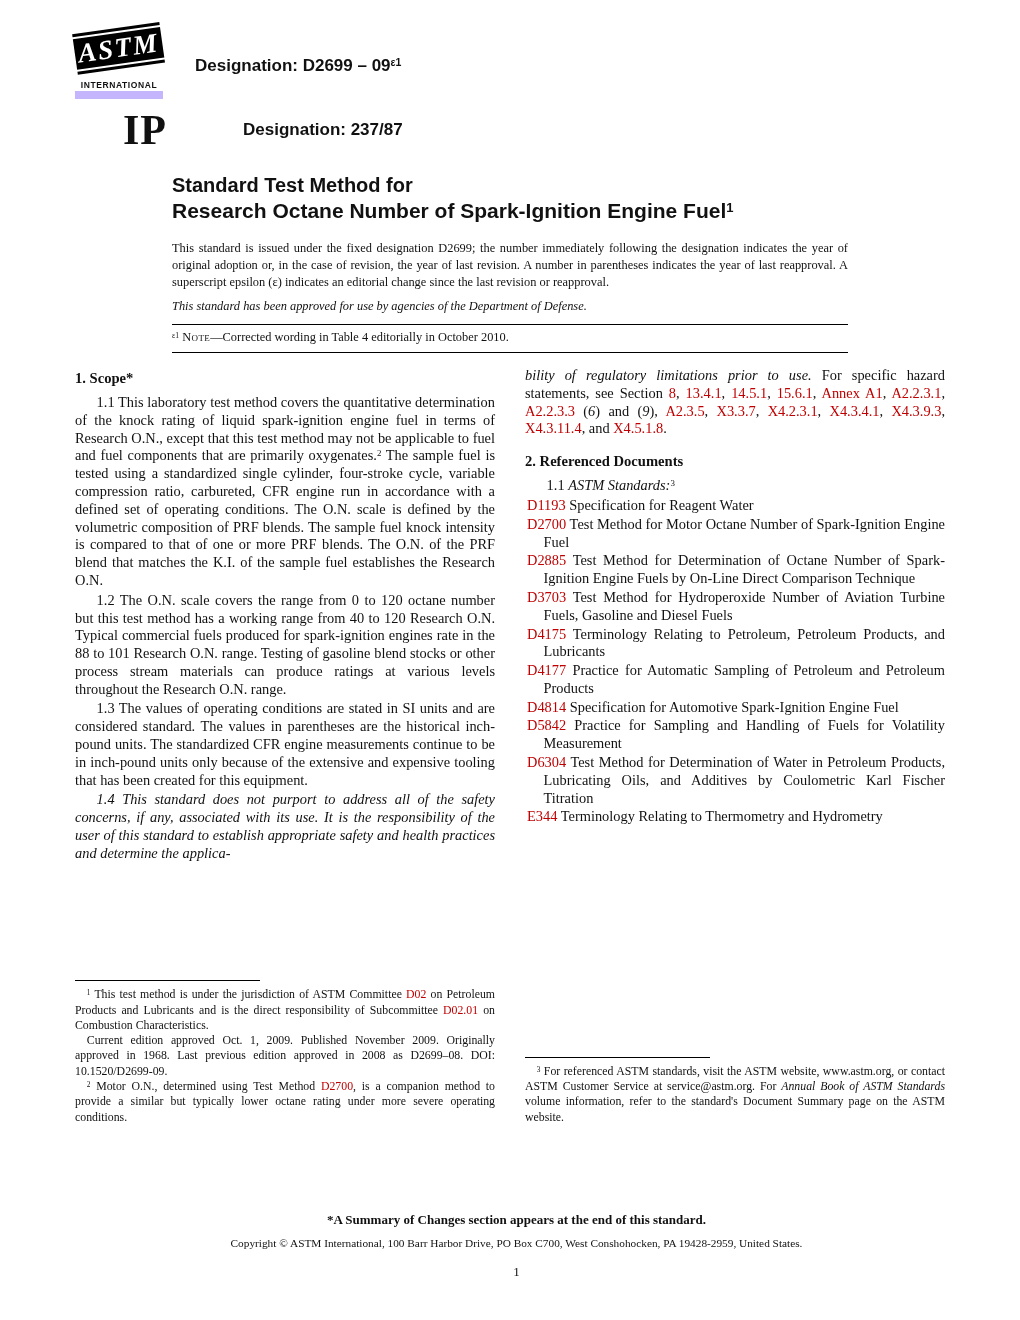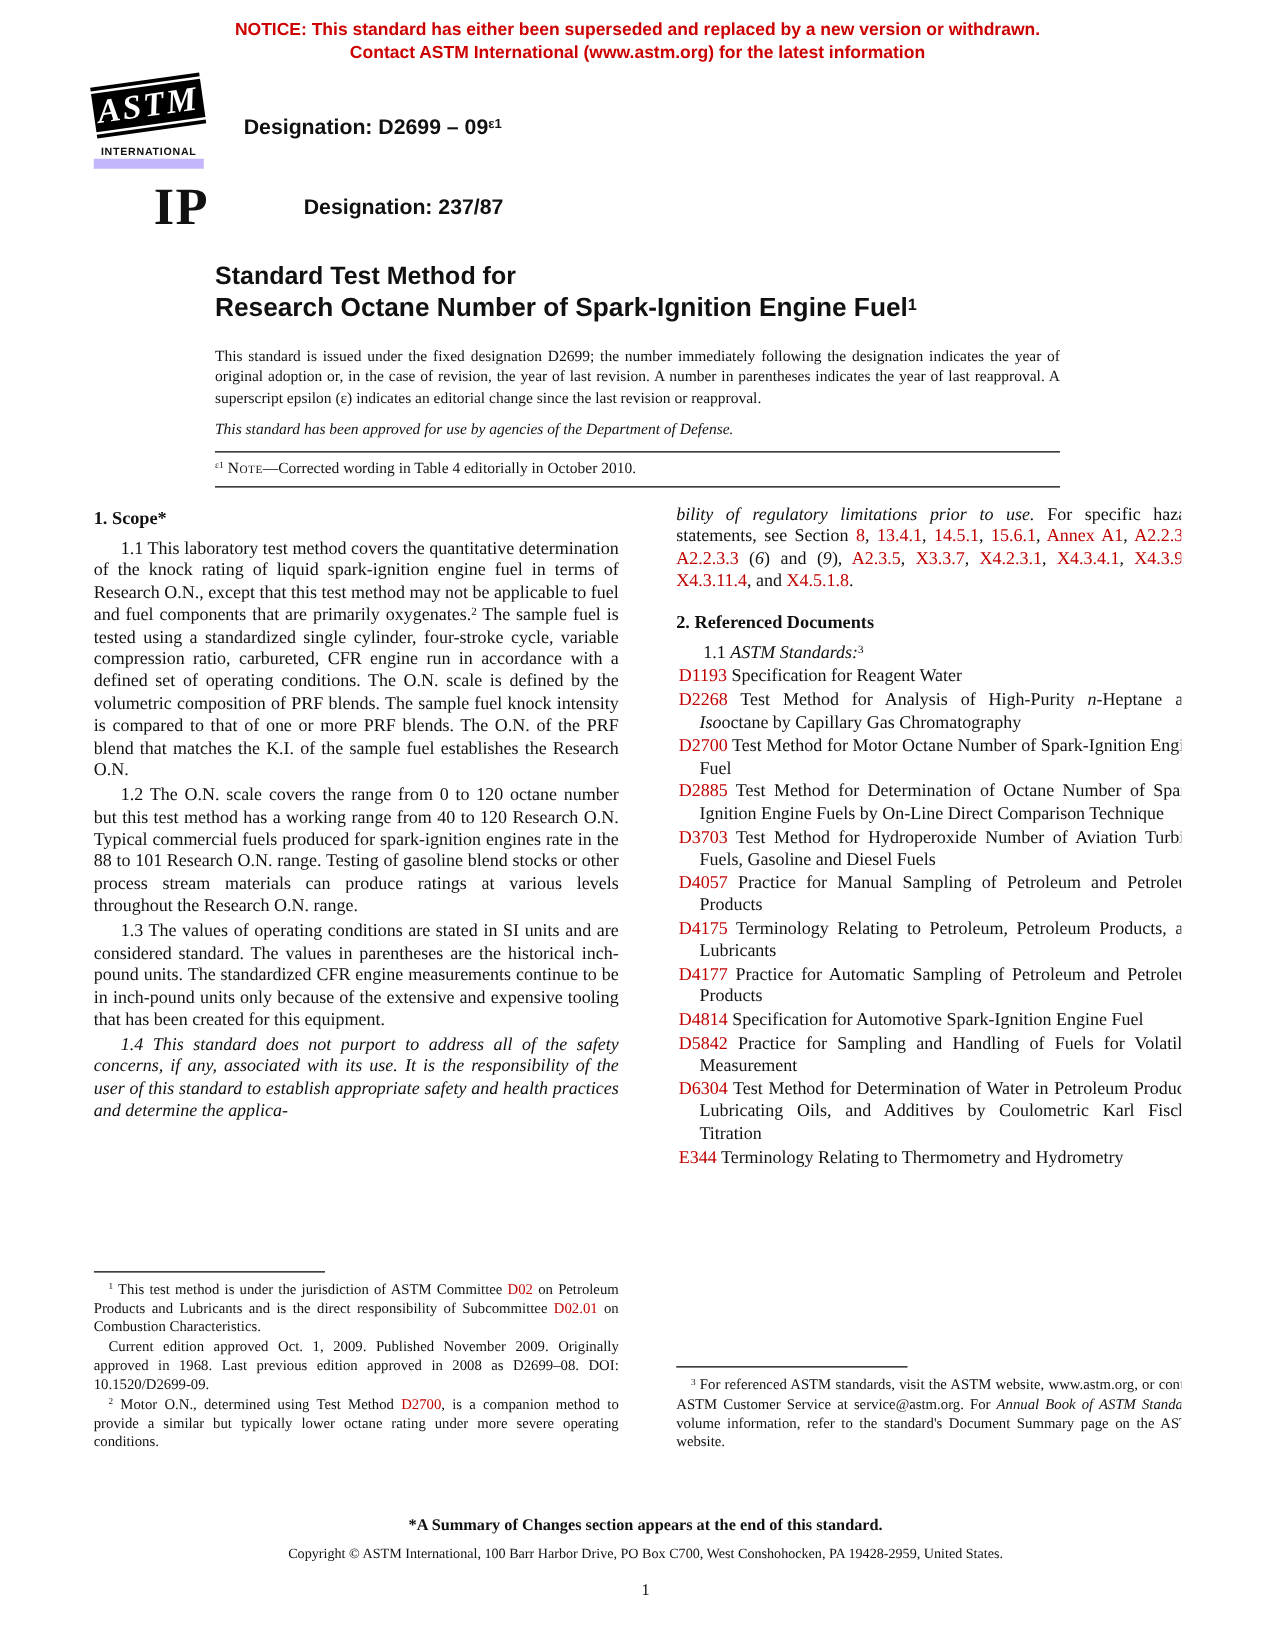--- a/index.html
+++ b/index.html
@@ -57,21 +57,21 @@
     font-size:12.4px; line-height:1.34; text-align:justify;
   }
   .dod { margin:9px 97px 0 97px; font-size:12.4px; font-style:italic; }
   .note-block {
     margin:10px 97px 0 97px;
     border-top:1px solid #000; border-bottom:1px solid #000;
     padding:5px 0 7px 0;
     font-size:12.4px;
   }
   
-  .columns { display:flex; gap:46px; margin-top:14px; height:758px; overflow:hidden; }
+  .columns { display:flex; gap:30px; margin-top:14px; height:758px; overflow:hidden; }
   .col {
     width:420px; flex:0 0 420px;
     display:flex; flex-direction:column;
     font-size:14.4px; line-height:1.235; text-align:justify;
   }
   .sec-h { font-size:14.6px; font-weight:bold; margin:2px 0 7px 0; font-family:"Liberation Serif", serif; }
   .sec-h2 { margin-top:8px; }
   .para { text-indent:1.5em; margin-bottom:2px; }
   .cont { text-indent:0; margin-bottom:6px; }
   .ref-list { margin-left:2px; }
@@ -89,24 +89,20 @@
   .seg-italic { font-style:italic; }
   .seg-link { color:var(--link-red, #c00000); }
   .seg-smallcaps { font-variant:small-caps; letter-spacing:0.4px; }
   sup { font-size:0.62em; line-height:0; vertical-align:baseline; position:relative; top:-0.45em; }
 </style>
 </head>
 <body>
 
 <div class="page">
 
-  <div class="notice">
-    <div>NOTICE: This standard has either been superseded and replaced by a new version or withdrawn.</div>
-    <div>Contact ASTM International (www.astm.org) for the latest information</div>
-  </div>
 
   <div class="des-row">
     <div class="logo-cell">
       <div class="astm-tilt">
         <div class="astm-line"></div>
         <div class="astm-box"><span>ASTM</span></div>
         <div class="astm-line"></div>
       </div>
       <div class="astm-intl">INTERNATIONAL</div>
     </div>
@@ -142,25 +138,23 @@
         <p><sup>2</sup><span> Motor O.N., determined using Test Method </span><span class="seg-link">D2700</span><span>, is a companion method to provide a similar but typically lower octane rating under more severe operating conditions.</span></p>
       </div>
     </div>
 
     <div class="col">
       <p class="para cont"><span class="seg-italic">bility of regulatory limitations prior to use.</span><span> For specific hazard statements, see Section </span><span class="seg-link">8</span><span>, </span><span class="seg-link">13.4.1</span><span>, </span><span class="seg-link">14.5.1</span><span>, </span><span class="seg-link">15.6.1</span><span>, </span><span class="seg-link">Annex A1</span><span>, </span><span class="seg-link">A2.2.3.1</span><span>, </span><span class="seg-link">A2.2.3.3</span><span> (</span><span class="seg-italic">6</span><span>) and (</span><span class="seg-italic">9</span><span>), </span><span class="seg-link">A2.3.5</span><span>, </span><span class="seg-link">X3.3.7</span><span>, </span><span class="seg-link">X4.2.3.1</span><span>, </span><span class="seg-link">X4.3.4.1</span><span>, </span><span class="seg-link">X4.3.9.3</span><span>, </span><span class="seg-link">X4.3.11.4</span><span>, and </span><span class="seg-link">X4.5.1.8</span><span>.</span></p>
       <h2 class="sec-h sec-h2">2. Referenced Documents</h2>
       <p class="para"><span>1.1 </span><span class="seg-italic">ASTM Standards:</span><sup>3</sup></p>
       <div class="ref-list">
         <p class="ref"><span class="seg-link">D1193</span><span> Specification for Reagent Water</span></p>
-        <p class="ref"><span class="seg-link">D2268</span><span> Test Method for Analysis of High-Purity </span><span class="seg-italic">n</span><span>-Heptane and </span><span class="seg-italic">Iso</span><span>octane by Capillary Gas Chromatography</span></p>
         <p class="ref"><span class="seg-link">D2700</span><span> Test Method for Motor Octane Number of Spark-Ignition Engine Fuel</span></p>
         <p class="ref"><span class="seg-link">D2885</span><span> Test Method for Determination of Octane Number of Spark-Ignition Engine Fuels by On-Line Direct Comparison Technique</span></p>
         <p class="ref"><span class="seg-link">D3703</span><span> Test Method for Hydroperoxide Number of Aviation Turbine Fuels, Gasoline and Diesel Fuels</span></p>
-        <p class="ref"><span class="seg-link">D4057</span><span> Practice for Manual Sampling of Petroleum and Petroleum Products</span></p>
         <p class="ref"><span class="seg-link">D4175</span><span> Terminology Relating to Petroleum, Petroleum Products, and Lubricants</span></p>
         <p class="ref"><span class="seg-link">D4177</span><span> Practice for Automatic Sampling of Petroleum and Petroleum Products</span></p>
         <p class="ref"><span class="seg-link">D4814</span><span> Specification for Automotive Spark-Ignition Engine Fuel</span></p>
         <p class="ref"><span class="seg-link">D5842</span><span> Practice for Sampling and Handling of Fuels for Volatility Measurement</span></p>
         <p class="ref"><span class="seg-link">D6304</span><span> Test Method for Determination of Water in Petroleum Products, Lubricating Oils, and Additives by Coulometric Karl Fischer Titration</span></p>
         <p class="ref"><span class="seg-link">E344</span><span> Terminology Relating to Thermometry and Hydrometry</span></p>
       </div>
       <div class="fn-block">
         <div class="fn-rule"></div>
         <p><sup>3</sup><span> For referenced ASTM standards, visit the ASTM website, www.astm.org, or contact ASTM Customer Service at service@astm.org. For </span><span class="seg-italic">Annual Book of ASTM Standards</span><span> volume information, refer to the standard's Document Summary page on the ASTM website.</span></p>

